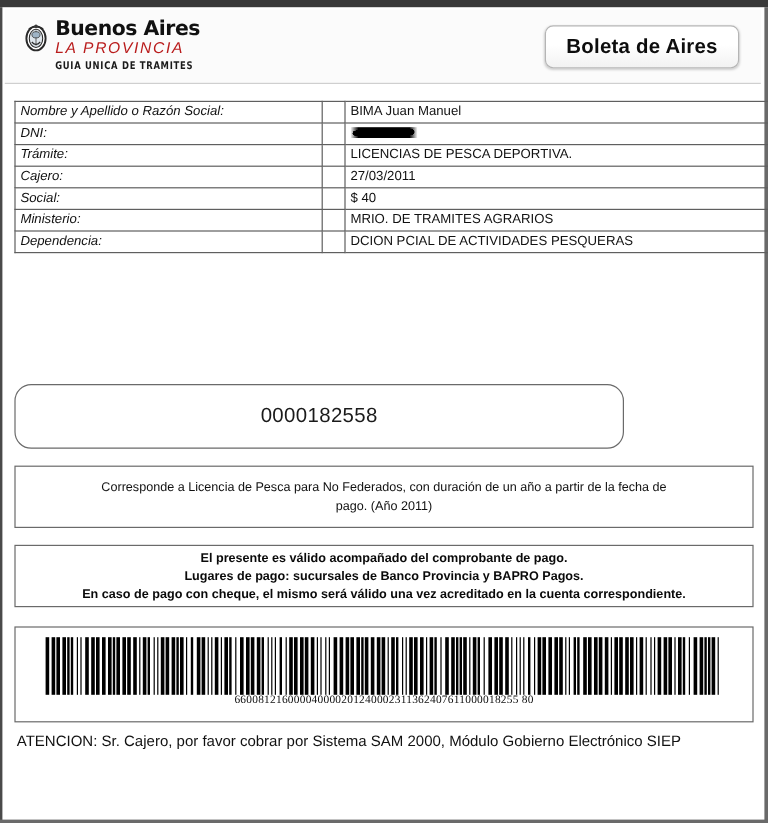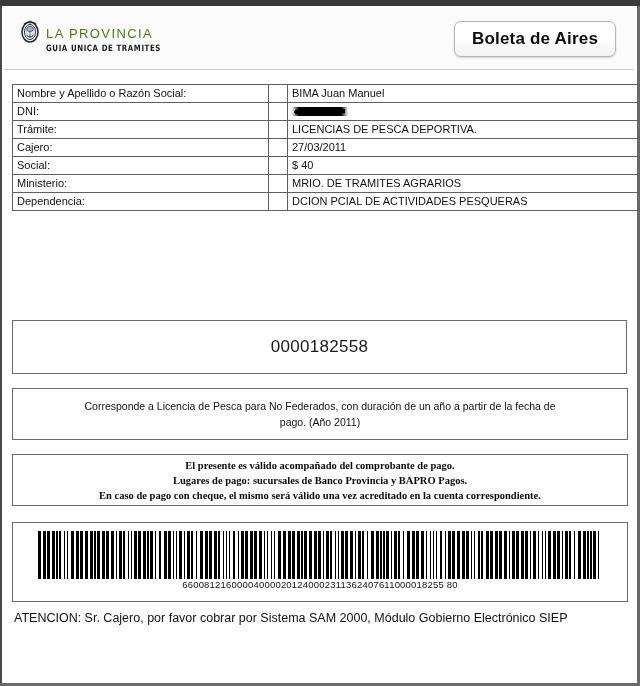--- a/index.html
+++ b/index.html
@@ -74,24 +74,25 @@
     font-size: 17px;
     letter-spacing: -0.4px;
     color: #111;
     display: block;
     line-height: 17px;
   }
   .logo-sub {
     font-family: "Liberation Sans", sans-serif;
     font-size: 13px;
     letter-spacing: 1.4px;
-    color: #4d7c0f;
+    color: #b91c1c;
     display: block;
     line-height: 14px;
-    margin-top: 11px;
+    margin-top: 0;
+    font-style: italic;
   }
   .logo-tag {
     font-family: "DejaVu Sans", sans-serif;
     font-weight: bold;
     font-size: 7px;
     letter-spacing: 0.6px;
     color: #1a1a1a;
     display: block;
     margin-top: 4px;
     transform: scaleY(1.25);
@@ -129,21 +130,21 @@
     border: 1px solid #5f5f5f;
     height: 17px;
     padding: 0 0 0 4px;
     font-size: 11px;
     font-family: "Liberation Sans", sans-serif;
     color: #111;
     line-height: 17px;
     white-space: nowrap;
     overflow: hidden;
   }
-  .col-label { width: 251px; }
+  .col-label { width: 251px; font-style: italic; }
   .col-gap   { width: 14px; padding: 0; }
   .col-value { width: 349px; }
   .redacted {
     display: inline-block;
     width: 56px; height: 9px;
     vertical-align: middle;
     margin-top: -2px;
     background:
       radial-gradient(ellipse 7px 4px at 6px 5px, #000 60%, transparent 62%),
       radial-gradient(ellipse 6px 5px at 16px 4px, #000 60%, transparent 62%),
@@ -157,24 +158,25 @@
 
   
   .box {
     position: absolute;
     border: 1px solid #6a6a6a;
     background: #ffffff;
     box-sizing: border-box;
   }
   .ref-box {
     left: 12px; top: 320px;
-    width: 615px; height: 54px;
+    width: 508px; height: 54px;
     display: flex;
     align-items: center;
     justify-content: center;
+    border-radius: 14px;
   }
   .ref-number {
     font-family: "Liberation Sans", sans-serif;
     font-size: 17px;
     color: #1a1a1a;
     letter-spacing: 0.3px;
   }
   .desc-box {
     left: 12px; top: 388px;
     width: 616px; height: 52px;
@@ -196,21 +198,20 @@
     flex-direction: column;
     align-items: center;
     justify-content: center;
   }
   .notice-line {
     font-size: 10.5px;
     font-weight: bold;
     color: #0a0a0a;
     line-height: 15px;
     text-align: right;
-    font-family: Liberation Serif, serif;
   }
   .barcode-box {
     left: 12px; top: 522px;
     width: 616px; height: 80px;
     display: block;
   }
   .barcode-bars {
     position: absolute;
     left: 25px; top: 8px;
     width: 566px; height: 48px;
@@ -219,21 +220,21 @@
     position: absolute;
     top: 0;
     height: 48px;
     background: #000;
   }
   .barcode-digits {
     position: absolute;
     left: 0; top: 56px;
     width: 100%;
     text-align: center;
-    font-family: Liberation Sans, sans-serif;
+    font-family: Liberation Serif, serif;
     font-size: 9.5px;
     letter-spacing: 0.2px;
     color: #111;
   }
   .attention-line {
     position: absolute;
     left: 14px; top: 611px;
     font-size: 12.5px;
     color: #111;
     white-space: nowrap;
@@ -255,20 +256,21 @@
       <svg class="crest" viewBox="0 0 20 26">
         <ellipse cx="10" cy="14" rx="8" ry="10" fill="#ffffff" stroke="#2a2a2a" stroke-width="1.6"></ellipse>
         <ellipse cx="10" cy="14" rx="5.6" ry="7.6" fill="#dfe6ec" stroke="#2a2a2a" stroke-width="0.9"></ellipse>
         <path d="M10 7.5 L10 20" stroke="#444" stroke-width="0.7"></path>
         <ellipse cx="10" cy="11" rx="3.4" ry="2.6" fill="#9fb4c6" stroke="#2a2a2a" stroke-width="0.6"></ellipse>
         <path d="M6.5 17 Q10 21 13.5 17" fill="none" stroke="#2a2a2a" stroke-width="1"></path>
         <path d="M4 6 Q10 2 16 6" fill="none" stroke="#2a2a2a" stroke-width="1.2"></path>
         <circle cx="10" cy="4" r="1.5" fill="#3a3a3a"></circle>
       </svg>
       <span class="logo-text">
+        <span class="logo-title">Buenos Aires</span>
         <span class="logo-sub">LA PROVINCIA</span>
         <span class="logo-tag">GUIA UNICA DE TRAMITES</span>
       </span>
     </div>
 
     <div class="title-box">
       <span class="title-box-text">Boleta de Aires</span>
     </div>
   </div>
 

